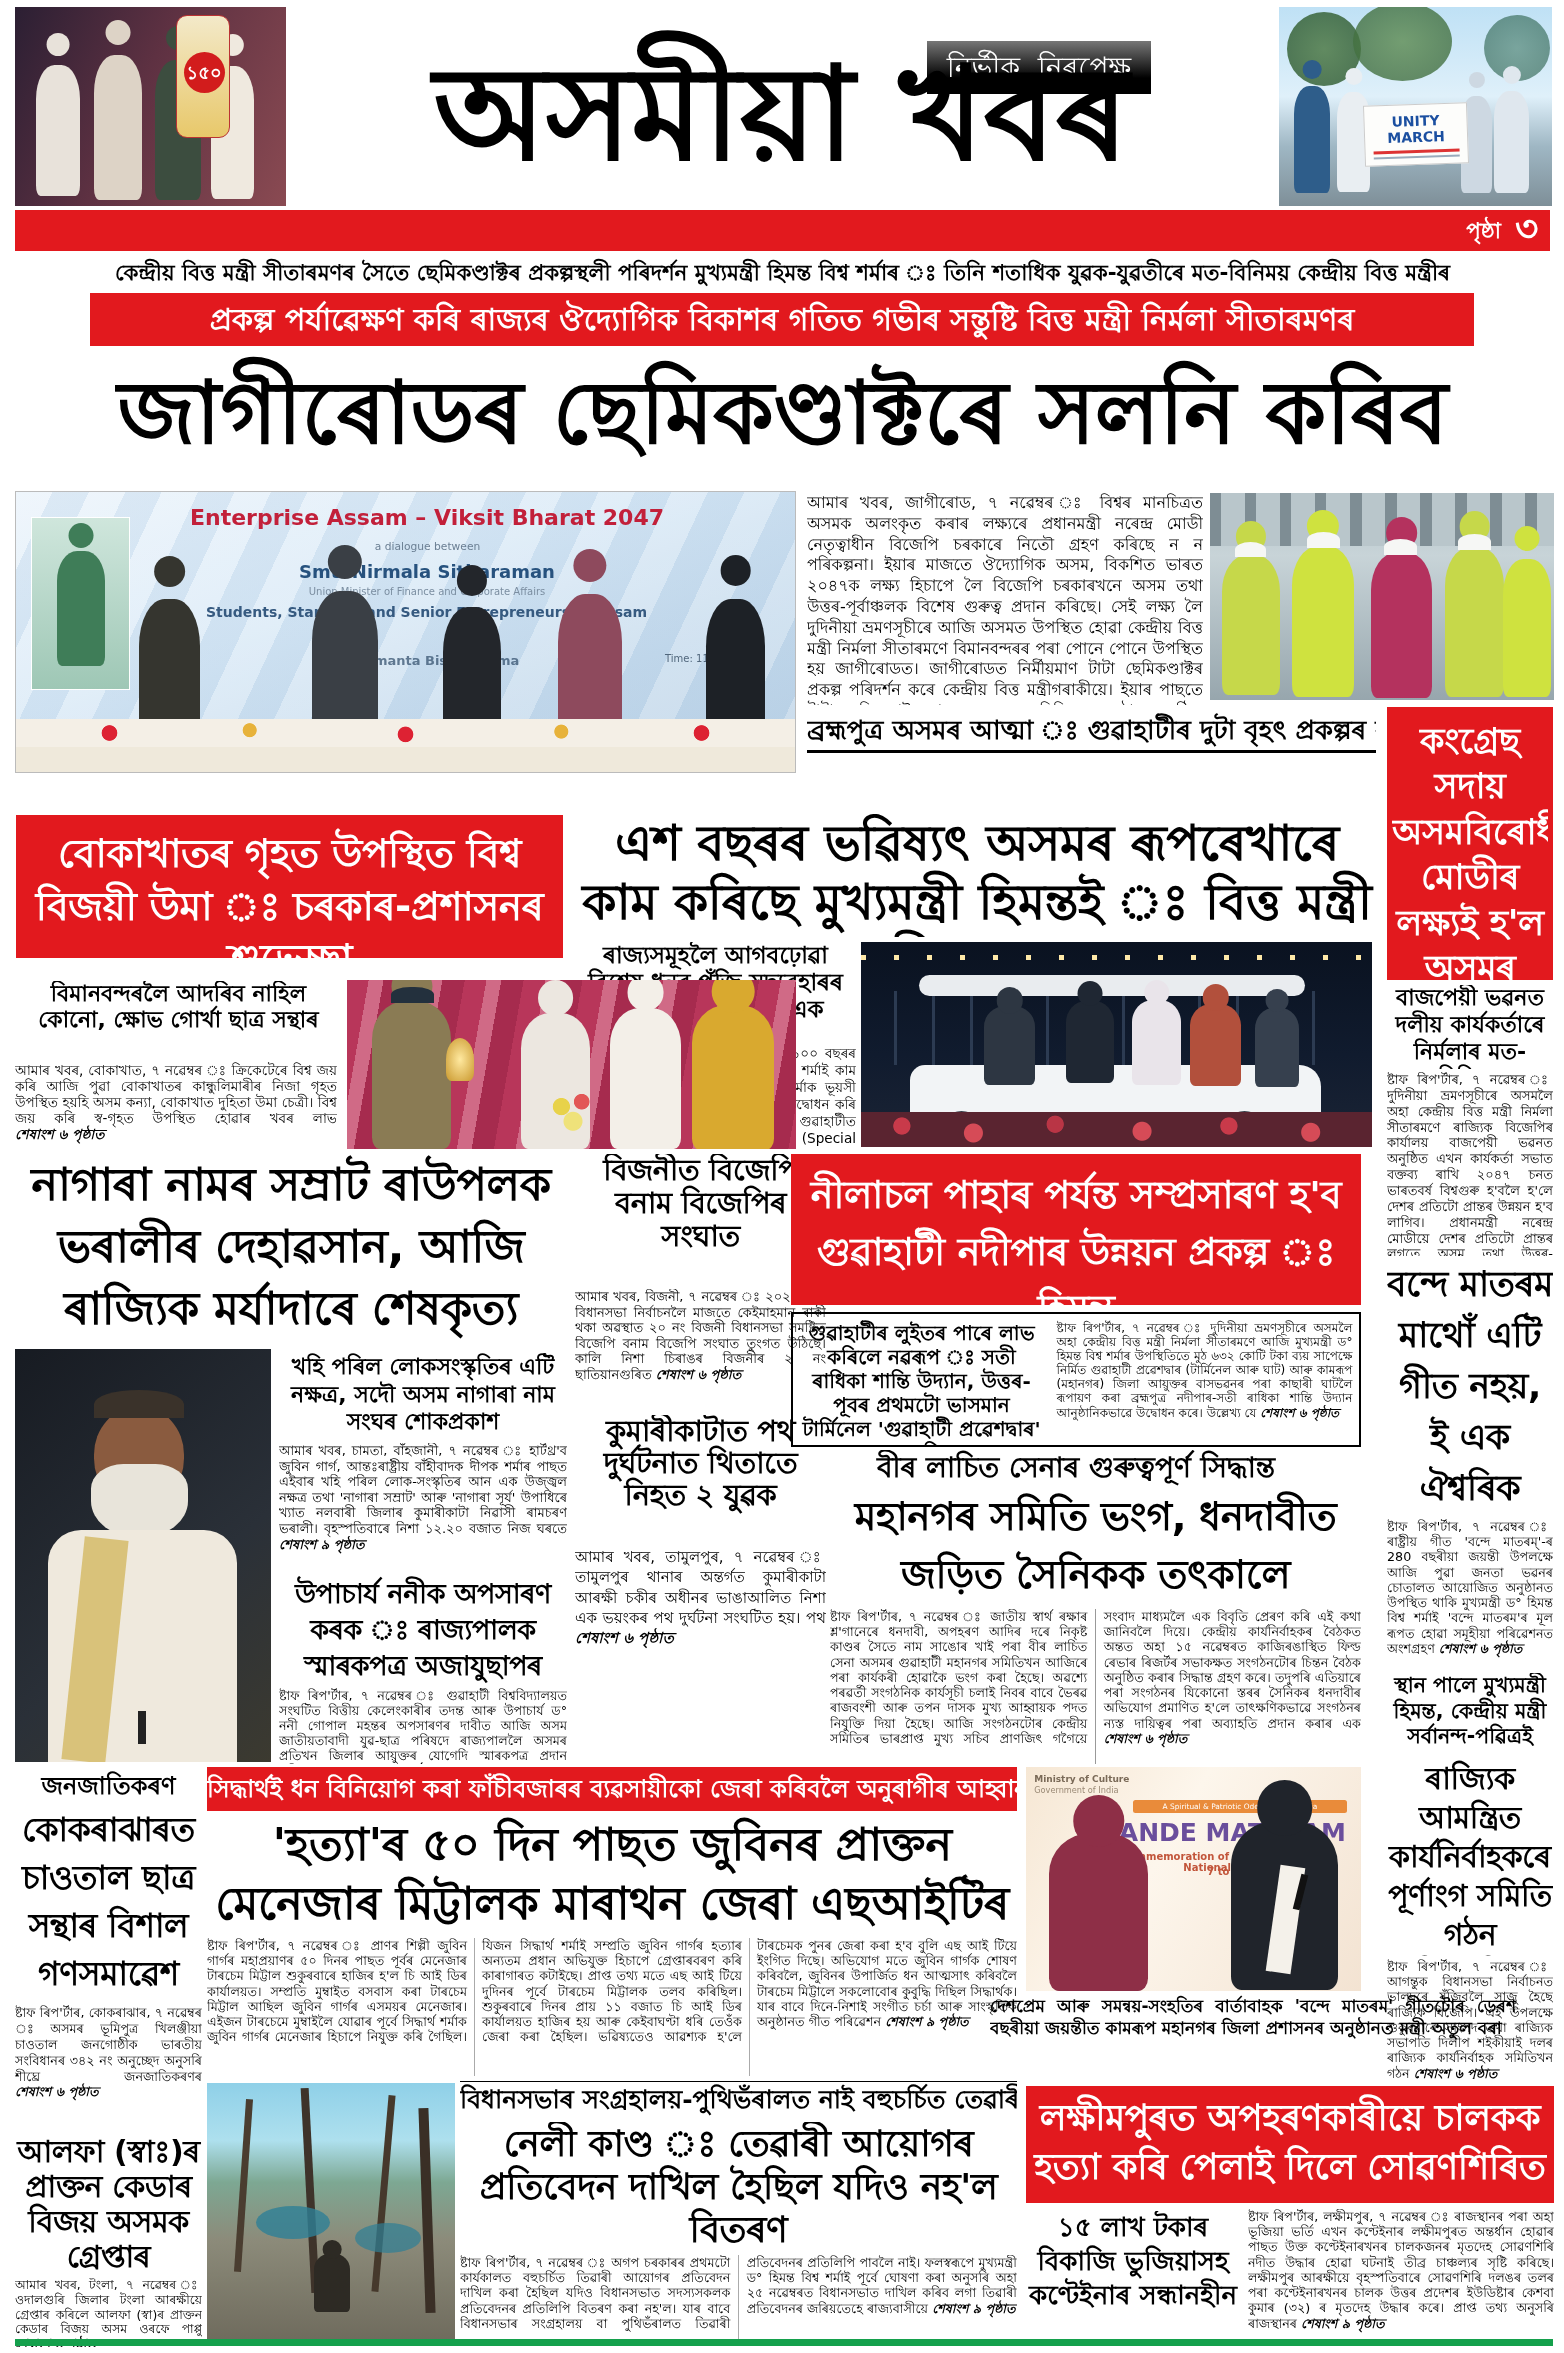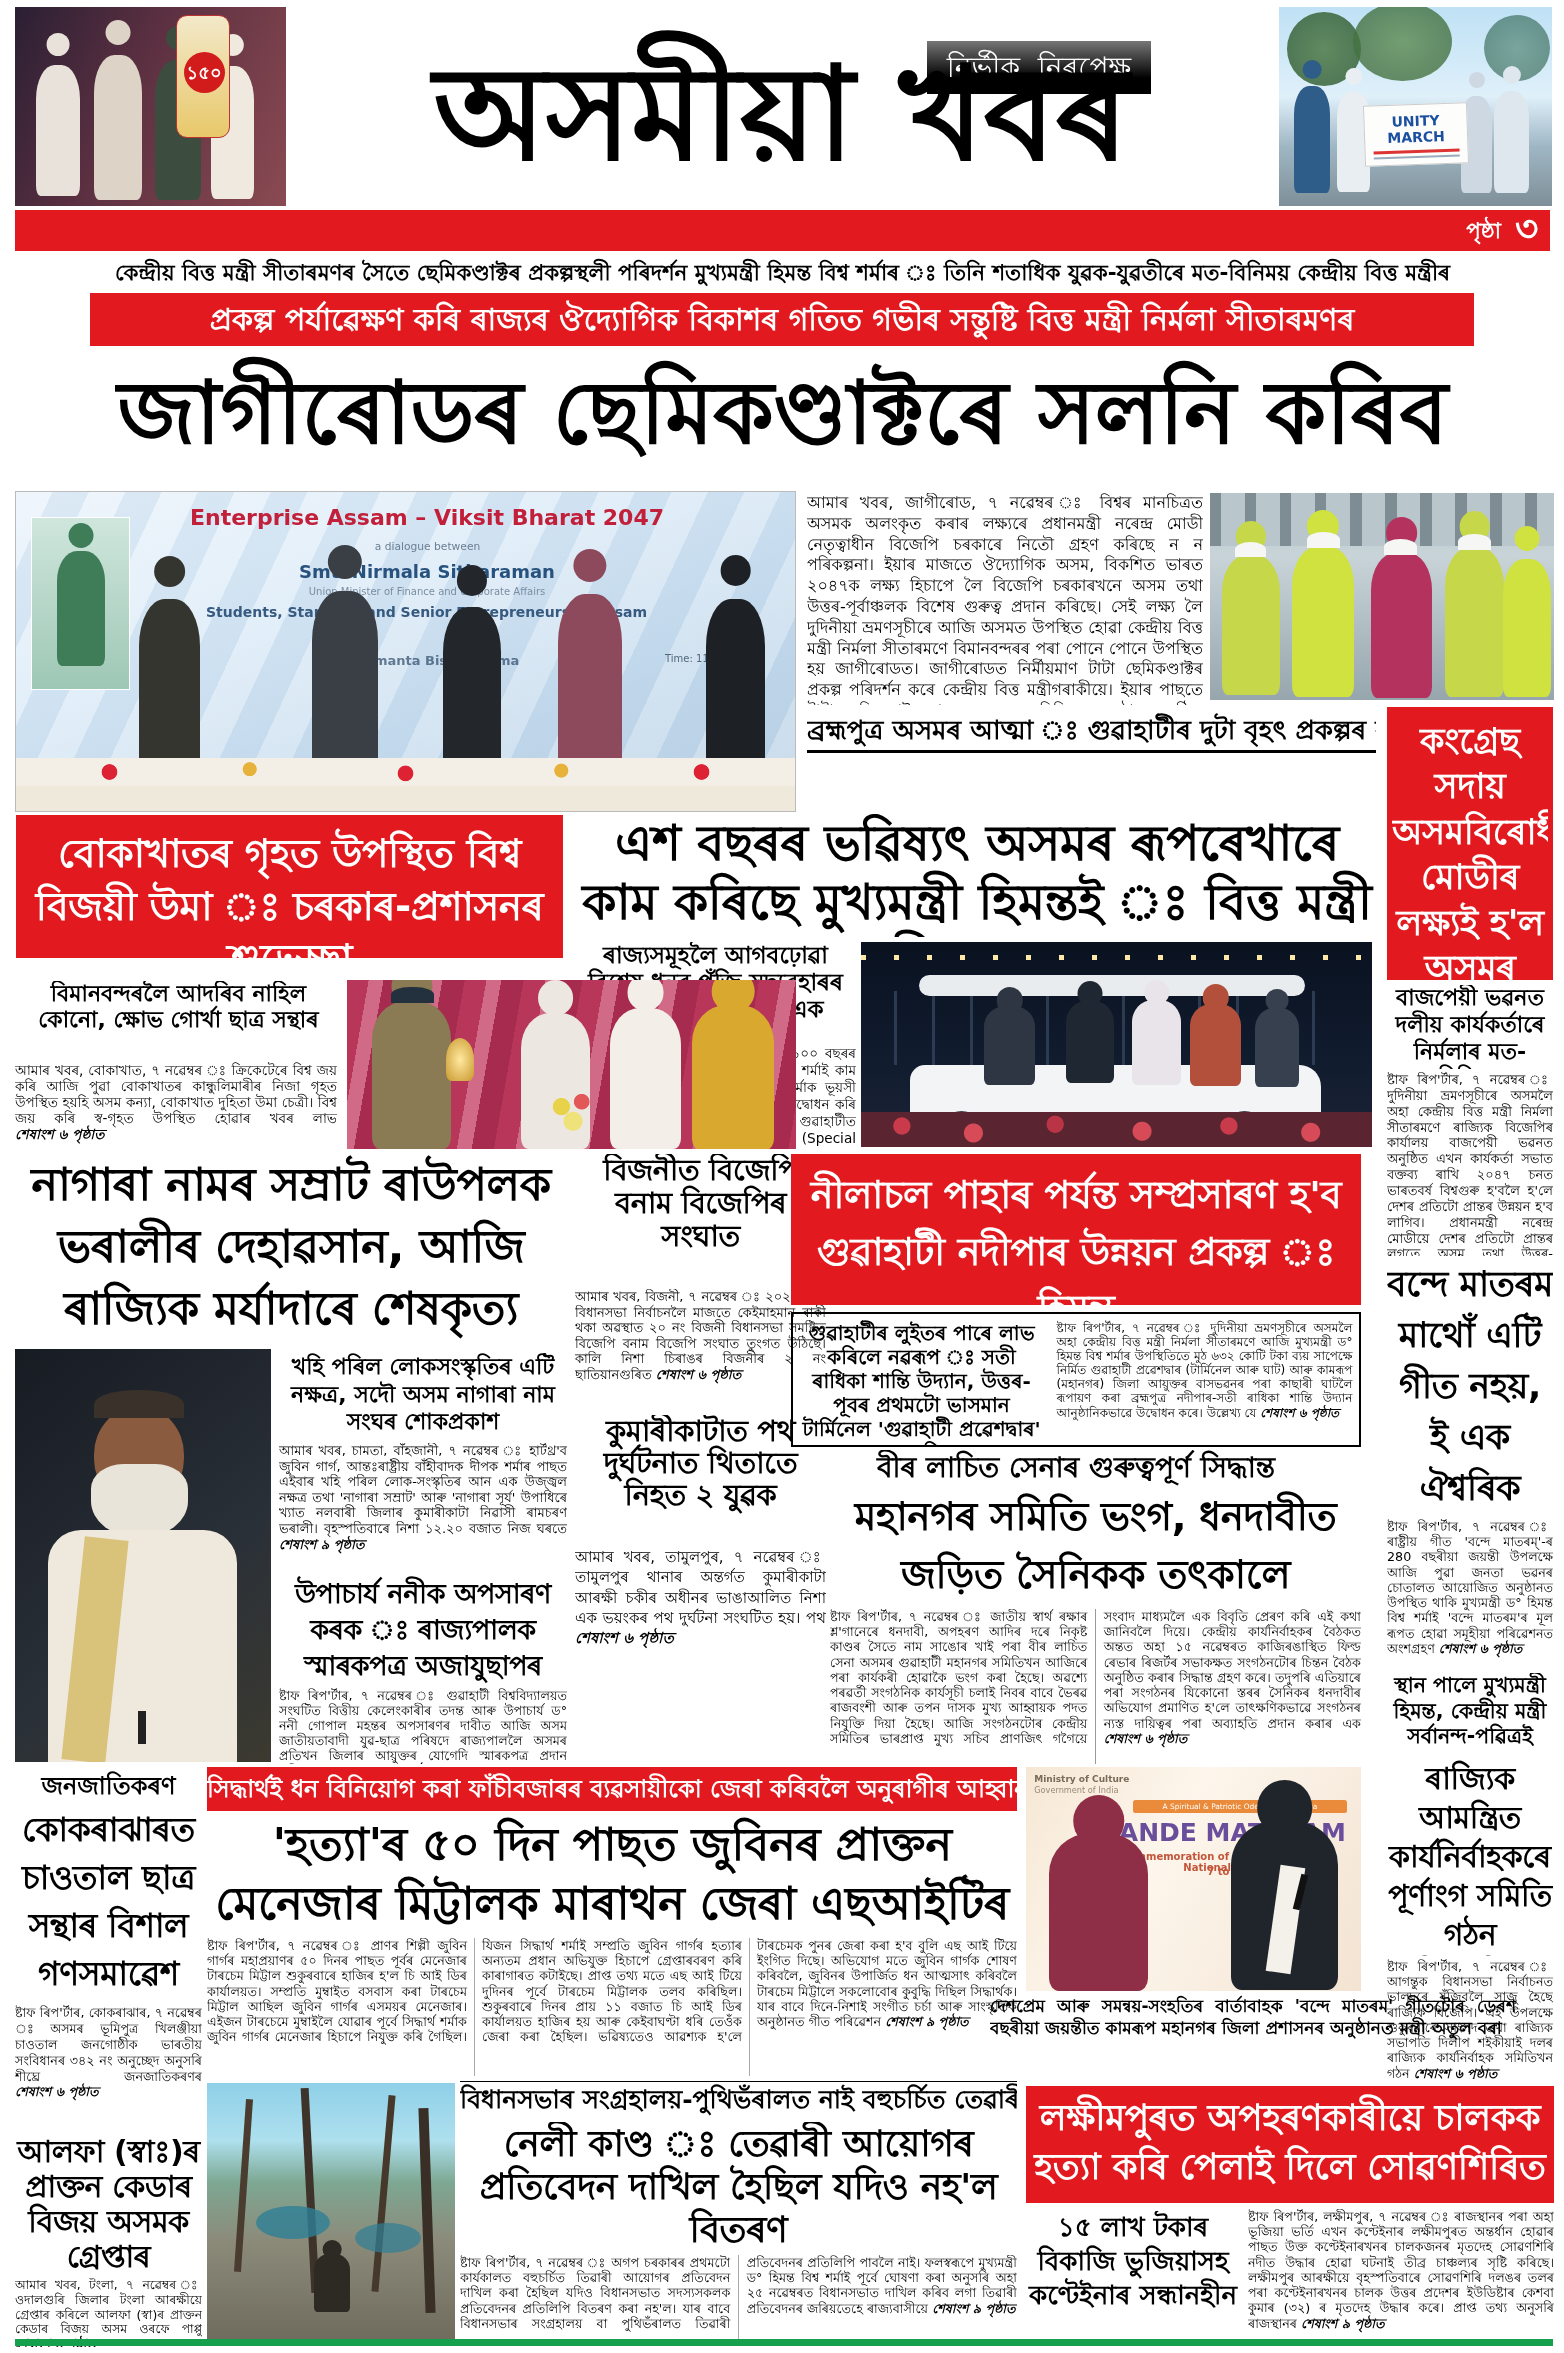--- a/index.html
+++ b/index.html
@@ -65,21 +65,21 @@
 </div>
 
 <div class="abs red" style="left:90px;top:293px;width:1384px;height:53px">
   <div class="wt" style="font-weight:bold;font-size:30px;line-height:53px;text-align:center;overflow:hidden">প্ৰকল্প পৰ্যাৱেক্ষণ কৰি ৰাজ্যৰ ঔদ্যোগিক বিকাশৰ গতিত গভীৰ সন্তুষ্টি বিত্ত মন্ত্ৰী নিৰ্মলা সীতাৰমণৰ</div>
 </div>
 
 <div class="abs hl" style="left:15px;top:348px;width:1535px;height:138px;font-size:87px;line-height:131px">
   <span>জাগীৰোডৰ ছেমিকণ্ডাক্টৰে সলনি কৰিব অসম</span>
 </div>
 
-<div class="photo" style="left:15px;top:491px;width:781px;height:321px;background:linear-gradient(160deg,#eaf3fb 0%,#d7e8f6 40%,#c3d9ec 70%,#b7cfe4 100%);border:0.8px solid #bbb">
+<div class="photo" style="left:15px;top:491px;width:781px;height:282px;background:linear-gradient(160deg,#eaf3fb 0%,#d7e8f6 40%,#c3d9ec 70%,#b7cfe4 100%);border:0.8px solid #bbb">
   <div class="abs" style="left:0;top:0;width:100%;height:100%;background:repeating-linear-gradient(115deg,rgba(255,255,255,.25) 0 33px,rgba(180,205,228,.25) 33px 66px)"></div>
   <div class="abs" style="left:148px;top:13px;width:526px;text-align:center;color:#c2203a;font-weight:bold;font-size:22px">Enterprise Assam – Viksit Bharat 2047</div>
   <div class="abs" style="left:247px;top:48px;width:329px;text-align:center;color:#6b7f93;font-size:10.7px">a dialogue between</div>
   <div class="abs" style="left:214px;top:69px;width:394px;text-align:center;color:#27527e;font-weight:bold;font-size:18px">Smti Nirmala Sitharaman</div>
   <div class="abs" style="left:214px;top:94px;width:394px;text-align:center;color:#7b8ea1;font-size:10px">Union Minister of Finance and Corporate Affairs</div>
   <div class="abs" style="left:164px;top:112px;width:493px;text-align:center;color:#365a80;font-weight:bold;font-size:14px">Students, Start-ups and Senior Entrepreneurs of Assam</div>
   <div class="abs" style="left:271px;top:161px;width:279px;text-align:center;color:#2d4a68;font-weight:bold;font-size:13px;opacity:.7">Dr. Himanta Biswa Sarma</div>
   <div class="abs" style="left:649px;top:161px;width:115px;color:#51677c;font-size:10px">Time: 11:00</div>
   <div class="abs" style="left:15px;top:25px;width:99px;height:173px;background:linear-gradient(#cfe6dc,#9ec7b5);border:1.6px solid #fff">
     <span class="fg" style="left:25px;top:33px;width:48px;height:115px;background:#3f7d58"></span>

